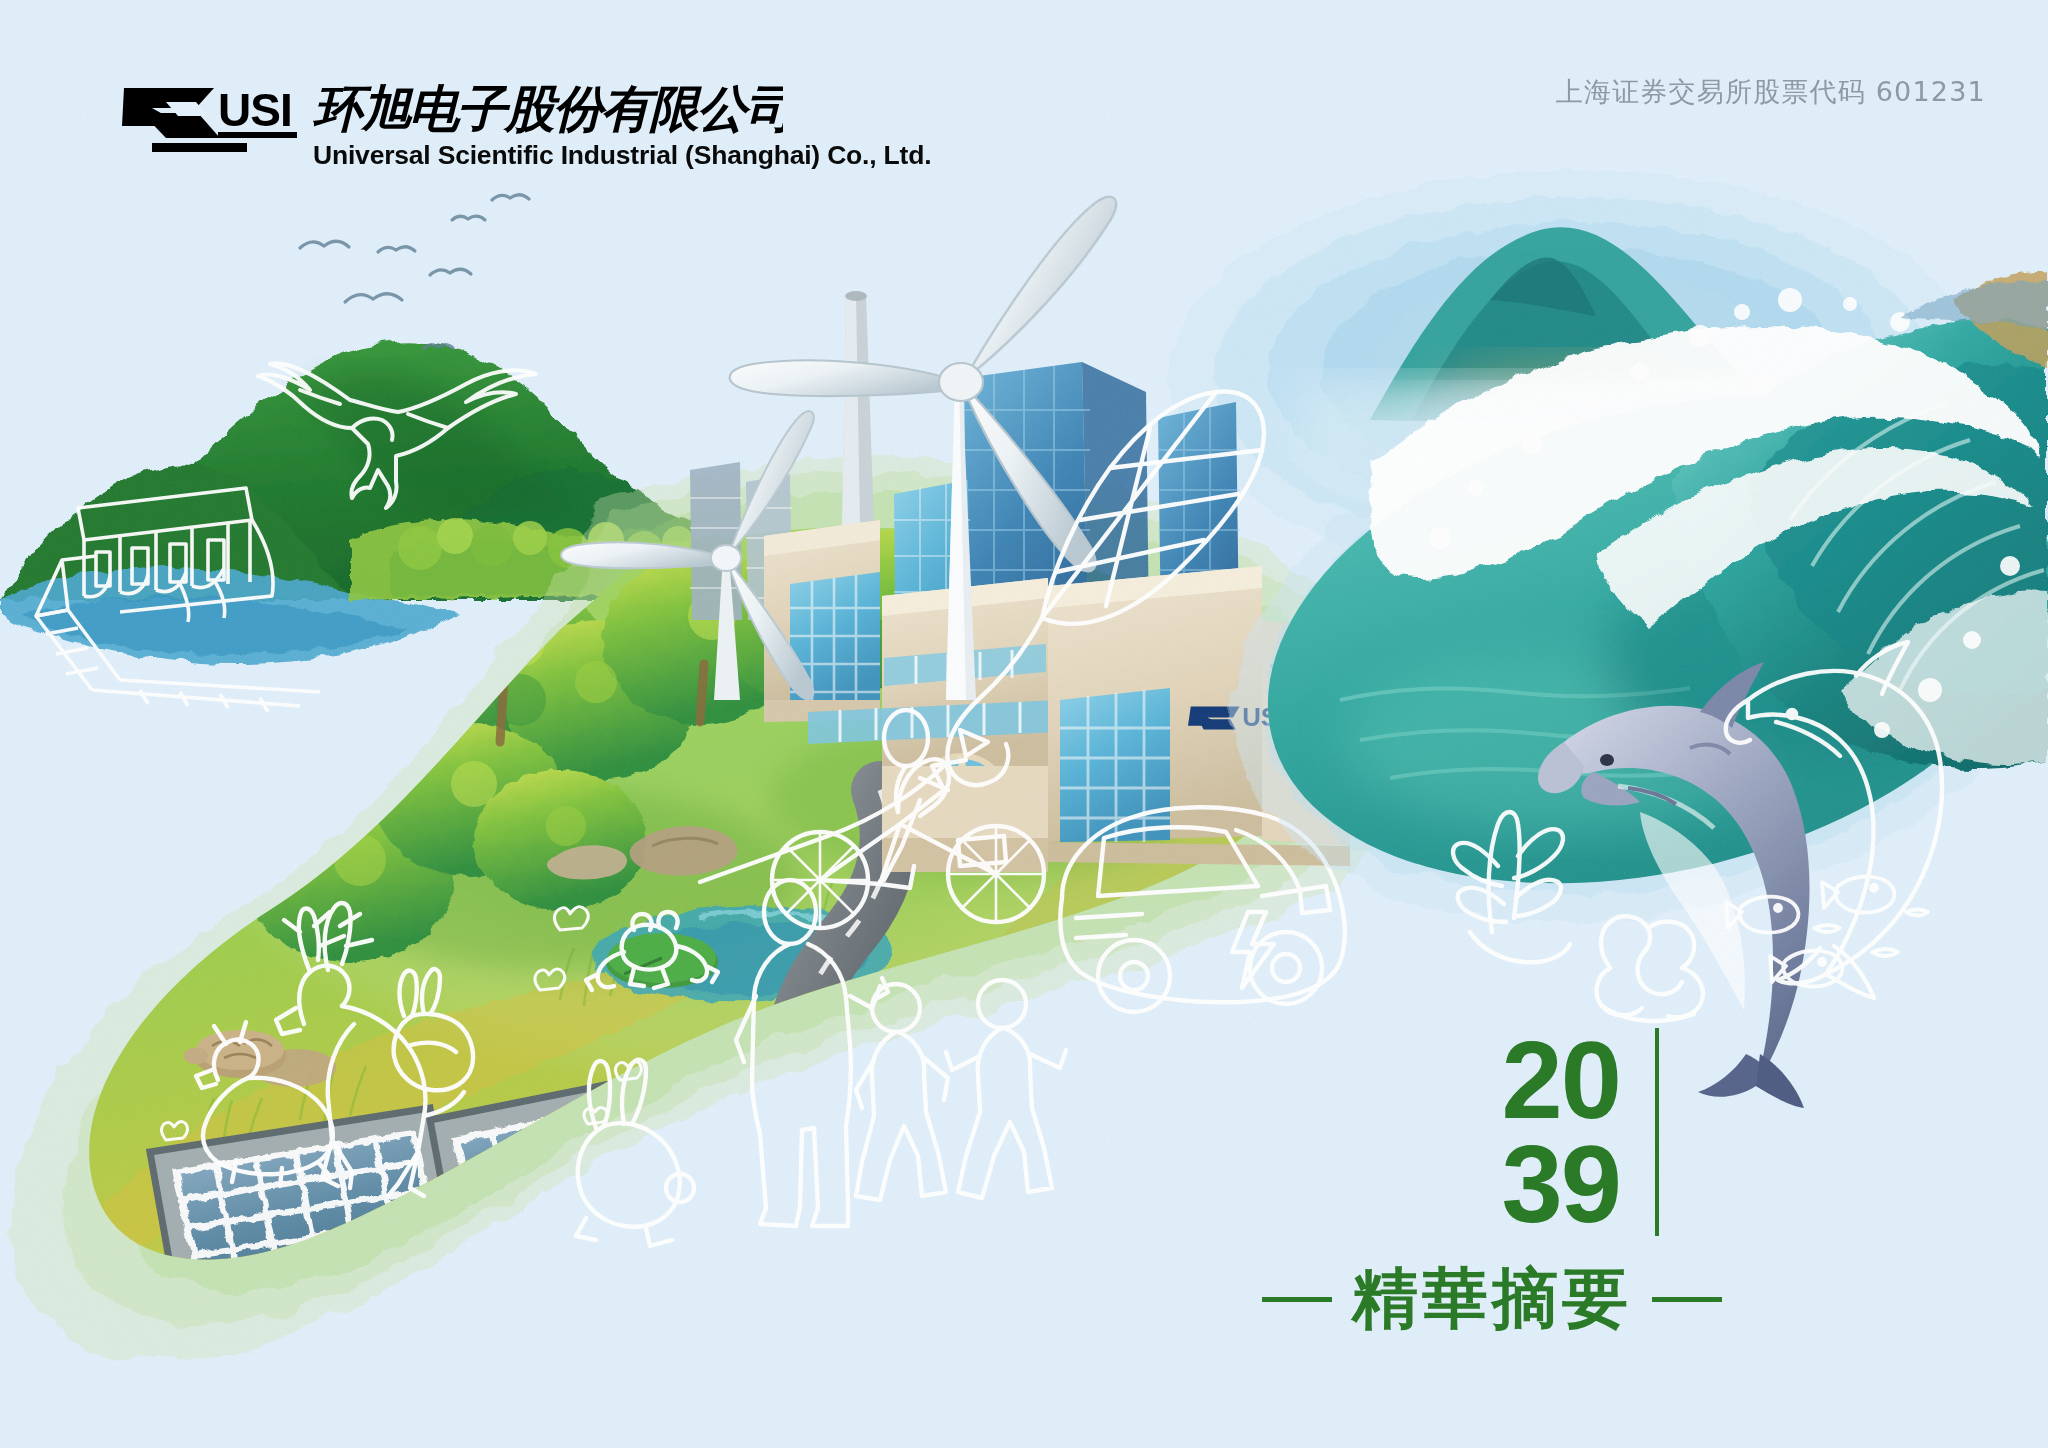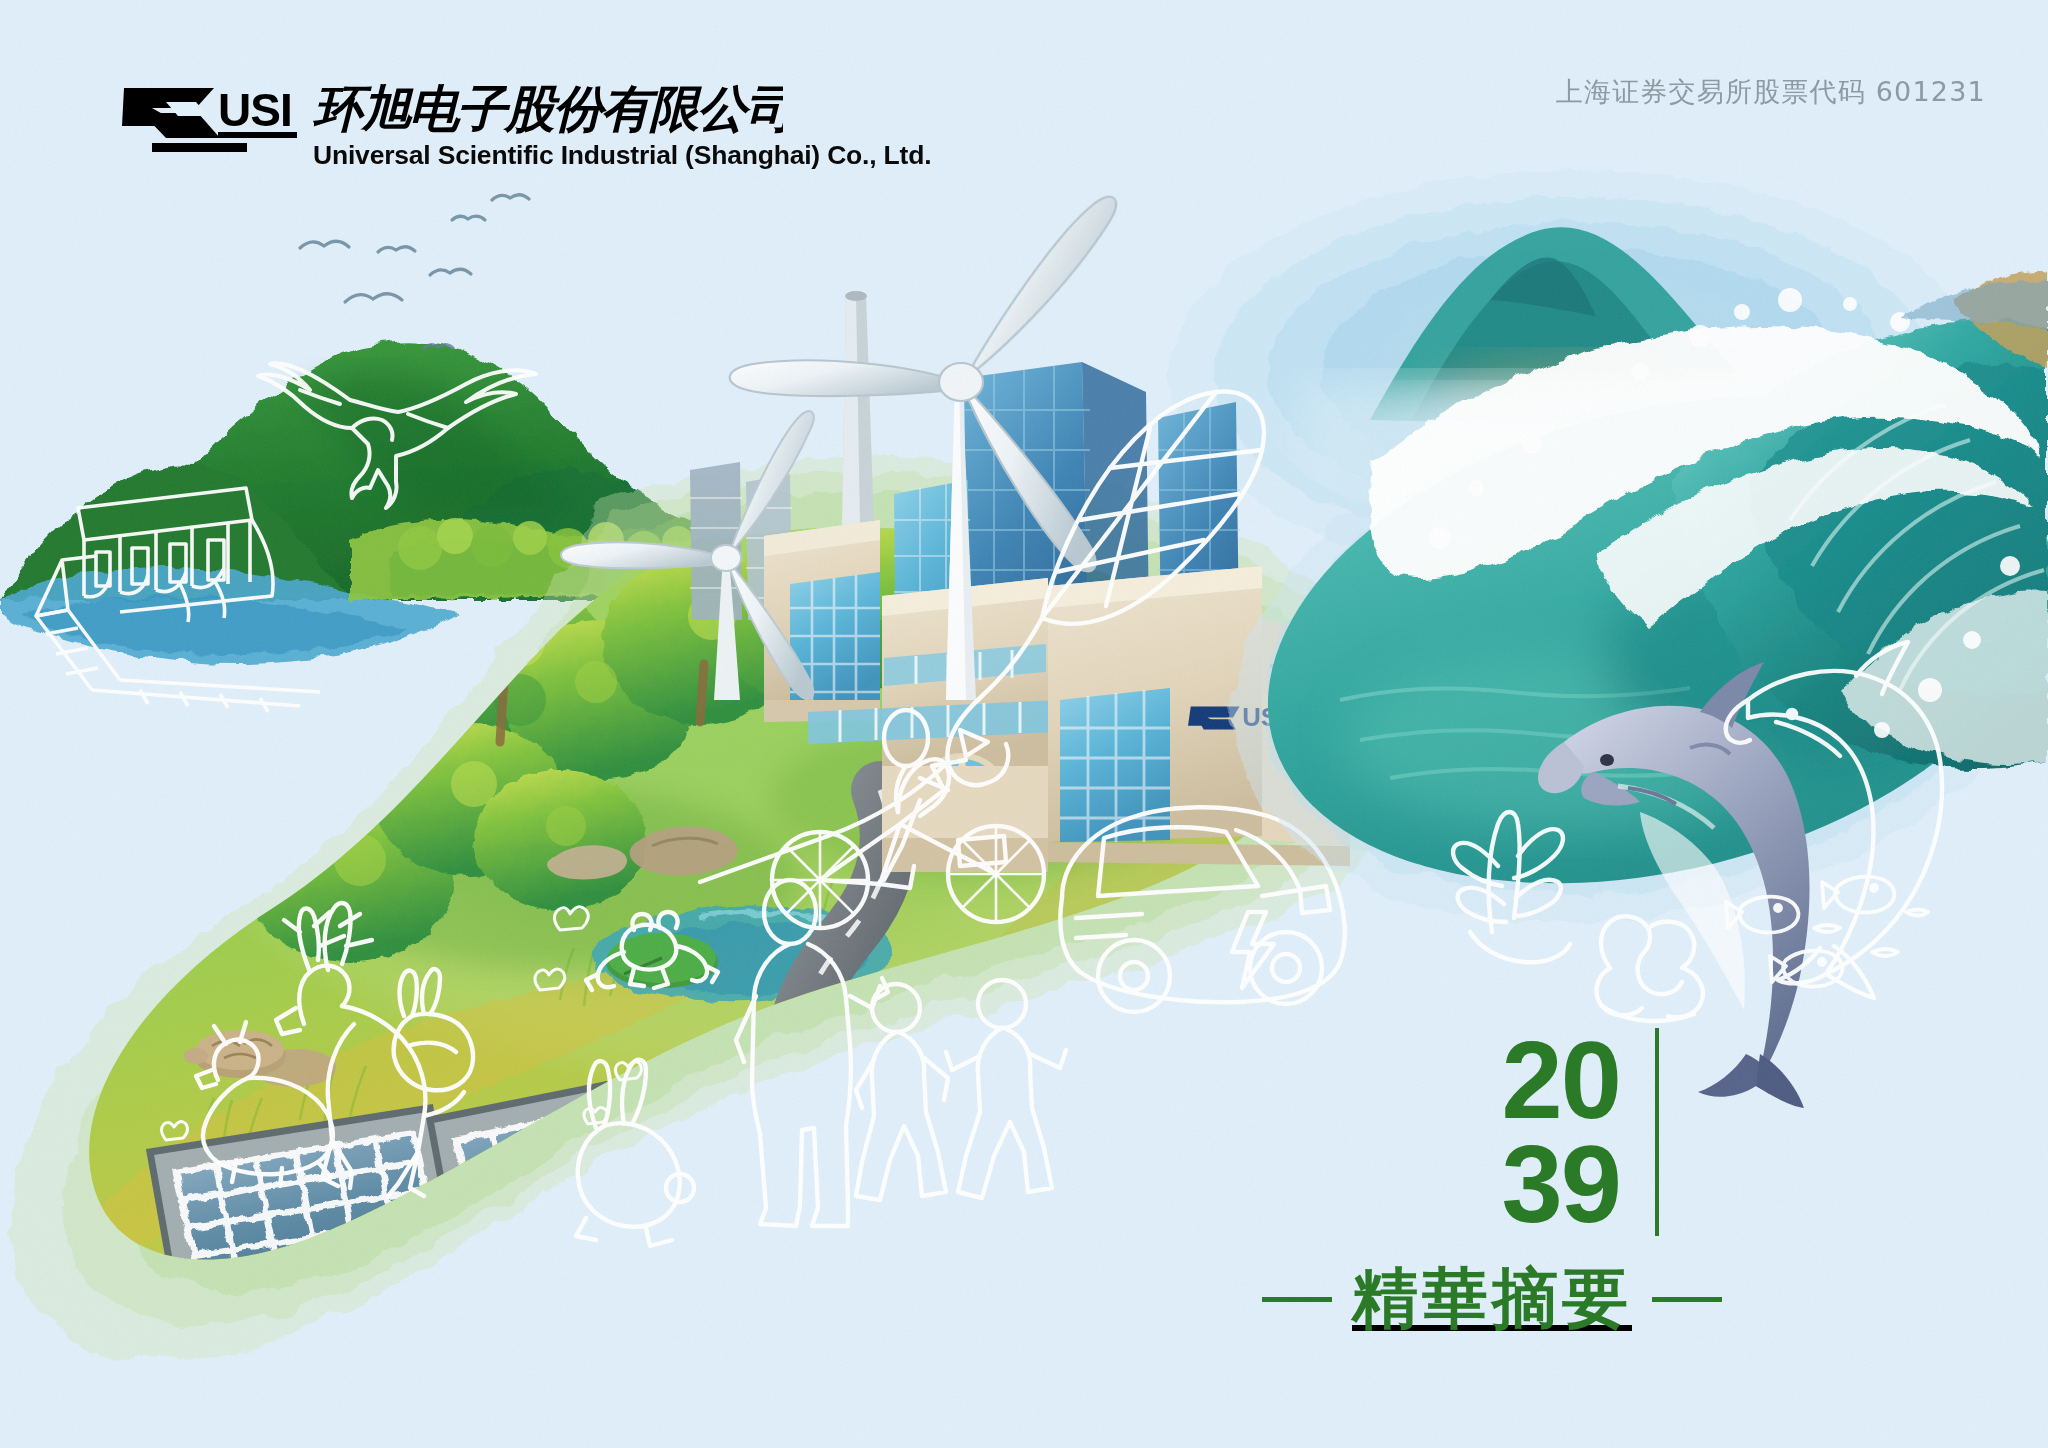--- a/index.html
+++ b/index.html
@@ -39,21 +39,21 @@
     font-size:110px;font-weight:bold;color:#2a7a27;line-height:0.92;
     width:145px;text-align:left;letter-spacing:-2px;
     font-family:"Liberation Sans","DejaVu Sans",sans-serif;
   }
   .t-rule{width:4px;height:104px;background:#2a7a27;margin:0 36px 0 8px;}
   .t-cn{
     font-size:104px;font-weight:bold;color:#2a7a27;line-height:1;
     letter-spacing:4px;white-space:nowrap;
     font-family:"DejaVu Sans","Liberation Sans",sans-serif;
   }
-  .subtitle-row{display:flex;align-items:center;gap:20px;margin-top:18px;padding-left:14px;text-decoration:underline;}
+  .subtitle-row{display:flex;align-items:center;gap:20px;margin-top:18px;padding-left:14px;}
   .sub-dash{width:70px;height:5px;background:#2a7a27;flex:0 0 auto;}
   .sub-text{
     font-size:66px;font-weight:bold;color:#2a7a27;letter-spacing:4px;white-space:nowrap;
     font-family:"DejaVu Sans","Liberation Sans",sans-serif;
   }
 </style>
 </head>
 <body>
 
 <div id="cover">

